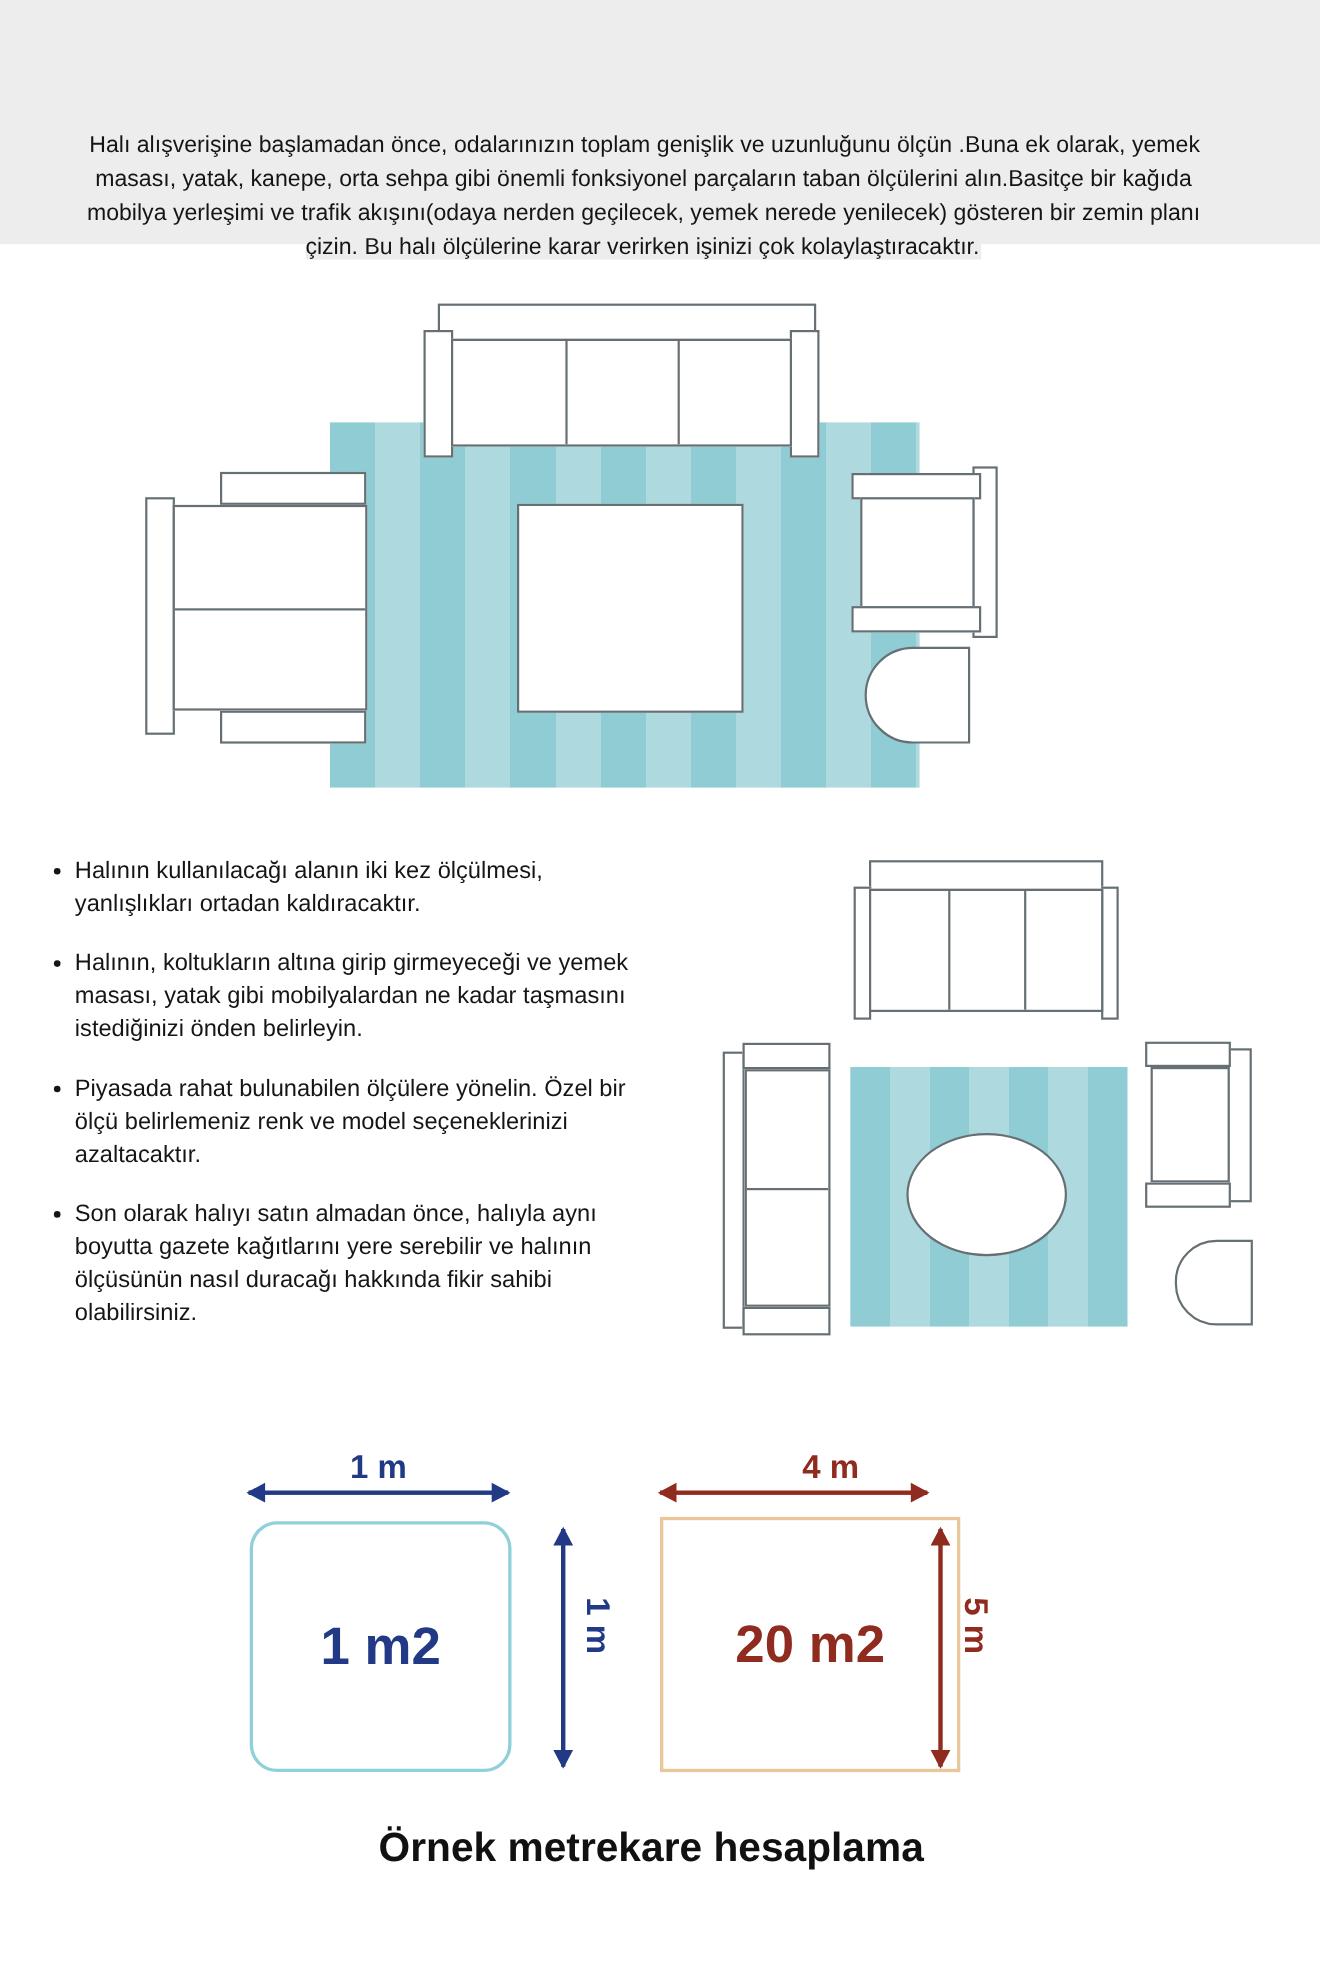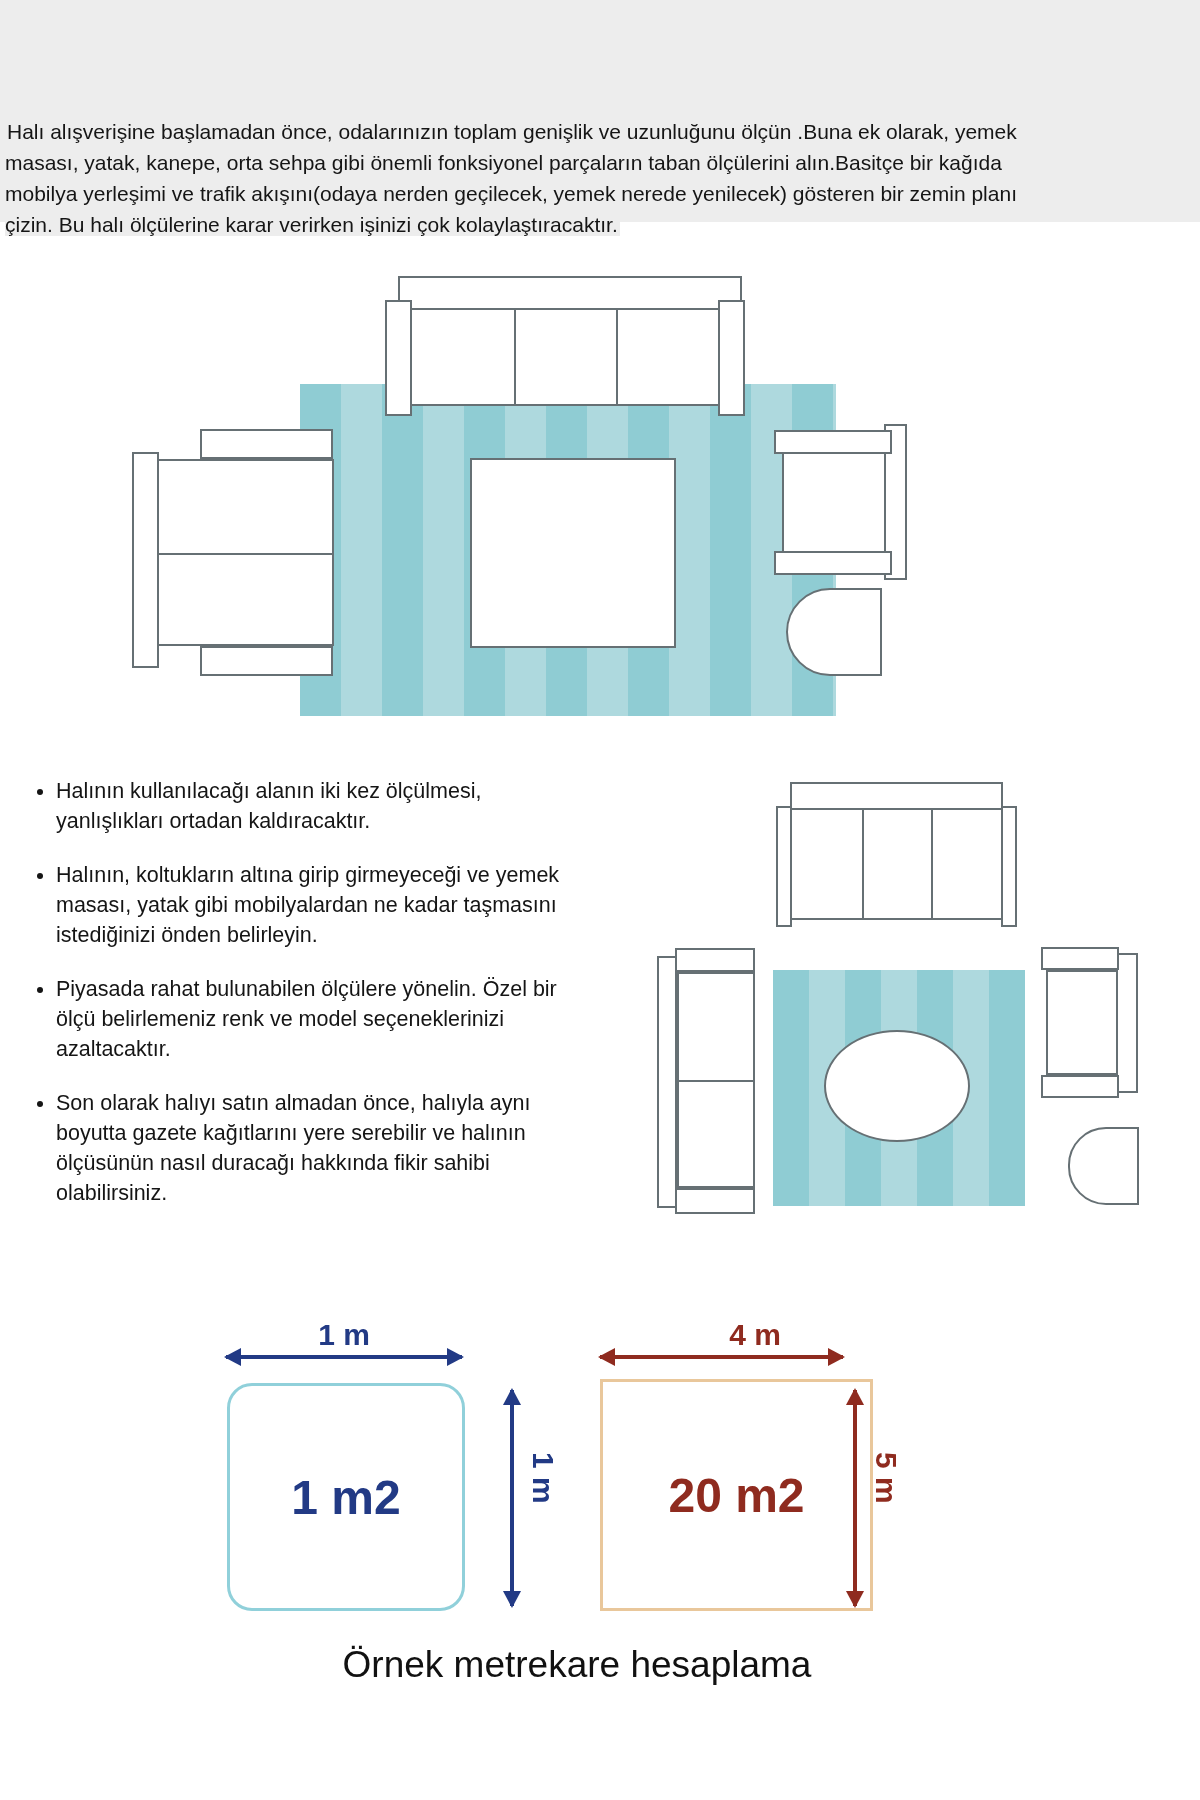--- a/index.html
+++ b/index.html
@@ -3,23 +3,23 @@
 <meta charset="utf-8">
 <style>
   html,body{margin:0;padding:0;background:#fff;}
   .page{position:relative;width:1200px;height:1800px;background:#ffffff;overflow:hidden;
         font-family:"Liberation Sans",sans-serif;color:var(--text,#151515);}
   .intro-band{position:absolute;left:0;top:0;width:1200px;height:222px;background:var(--intro-band,#ededed);}
   .title{position:absolute;left:0;top:40px;width:1074px;margin:0;text-align:center;
          font-size:33px;font-weight:bold;letter-spacing:.5px;color:var(--title-red,#a64242);
          text-decoration:underline;text-decoration-thickness:3px;text-underline-offset:5px;}
   .intro{position:absolute;left:5px;top:116px;margin:0;width:1160px;
-         font-size:21px;line-height:31px;white-space:pre-line;}
+         font-size:21px;line-height:31px;white-space:pre-line;text-align:center;}
   .intro .bg{background:var(--intro-band,#ededed);padding:0 2px;}
-  .tips{position:absolute;left:4px;top:776px;margin:0;width:600px;padding-left:52px;
+  .tips{position:absolute;left:16px;top:776px;margin:0;width:600px;padding-left:52px;
         font-size:21.5px;line-height:30px;}
   .tips li{margin-bottom:24px;white-space:pre-line;}
   
   .furn{position:absolute;display:block;background:#fff;border:2px solid var(--furniture-outline,#667074);box-sizing:border-box;}
   .vdiv{position:absolute;display:block;top:0;bottom:0;border-left:2px solid var(--furniture-outline,#667074);}
   .hdiv{position:absolute;display:block;left:0;right:0;top:50%;border-top:2px solid var(--furniture-outline,#667074);}
   .rug{position:absolute;display:block;}
   .rug1{background:repeating-linear-gradient(90deg,var(--rug-stripe-dark,#8fccd3) 0 41px,var(--rug-stripe-light,#aed9de) 41px 82px);}
   .rug2{background:repeating-linear-gradient(90deg,var(--rug-stripe-dark,#8fccd3) 0 36px,var(--rug-stripe-light,#aed9de) 36px 72px);}
   .dchair{border-radius:48px 0 0 48px;}
@@ -37,22 +37,22 @@
   .arrow-v::after{content:"";position:absolute;bottom:-2px;left:50%;transform:translateX(-50%);
      border-left:9px solid transparent;border-right:9px solid transparent;border-top:17px solid currentColor;}
   .navy{color:var(--navy,#223a85);}
   .dred{color:var(--dark-red,#8f2b1f);}
   .dim-label{position:absolute;font-weight:bold;font-size:30px;text-align:center;}
   .vlabel{position:absolute;font-weight:bold;font-size:30px;writing-mode:vertical-rl;}
   .square{position:absolute;box-sizing:border-box;display:flex;align-items:center;justify-content:center;}
   .sq1{border:3px solid var(--left-square-border,#90d0da);}
   .sq2{border:3px solid var(--right-square-border,#e9c79b);}
   .area-label{font-size:48px;font-weight:bold;}
-  .caption{position:absolute;left:0;top:1644px;width:1154px;margin:0;text-align:center;
-           font-size:37px;font-weight:normal;color:#111;}
+  .caption{position:absolute;left:0;top:1644px;width:1154px;margin:15px;text-align:center;
+           font-size:37px;font-weight:bold;color:#111;}
 </style>
 </head>
 <body>
 
 <div class="page">
 
   <i class="intro-band"></i>
   <p class="intro"><span class="bg">Halı alışverişine başlamadan önce, odalarınızın toplam genişlik ve uzunluğunu ölçün .Buna ek olarak, yemek
 masası, yatak, kanepe, orta sehpa gibi önemli fonksiyonel parçaların taban ölçülerini alın.Basitçe bir kağıda
 mobilya yerleşimi ve trafik akışını(odaya nerden geçilecek, yemek nerede yenilecek) gösteren bir zemin planı

